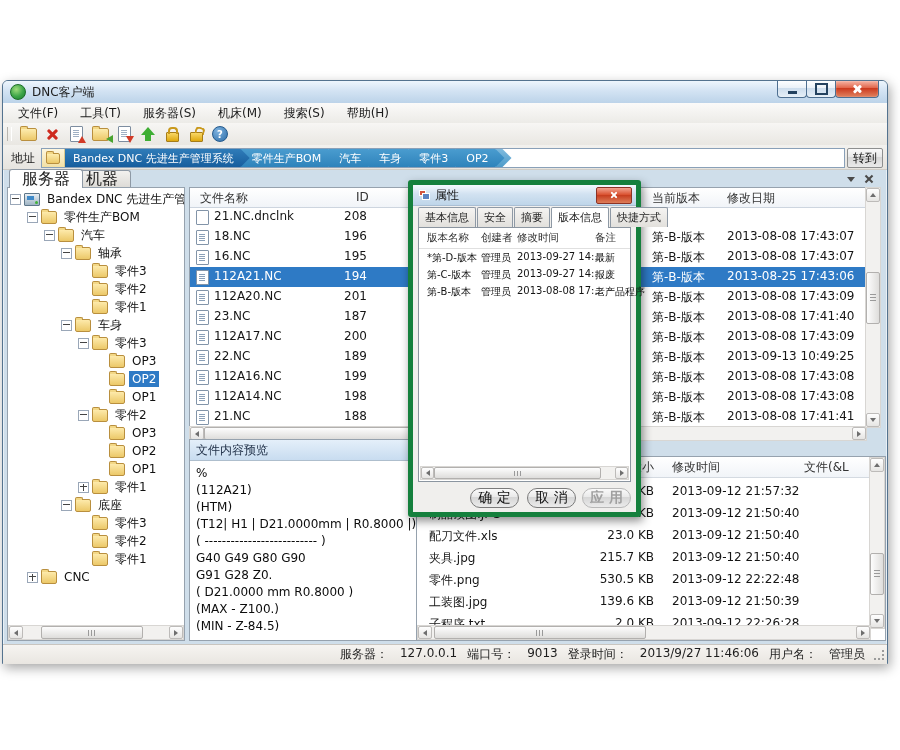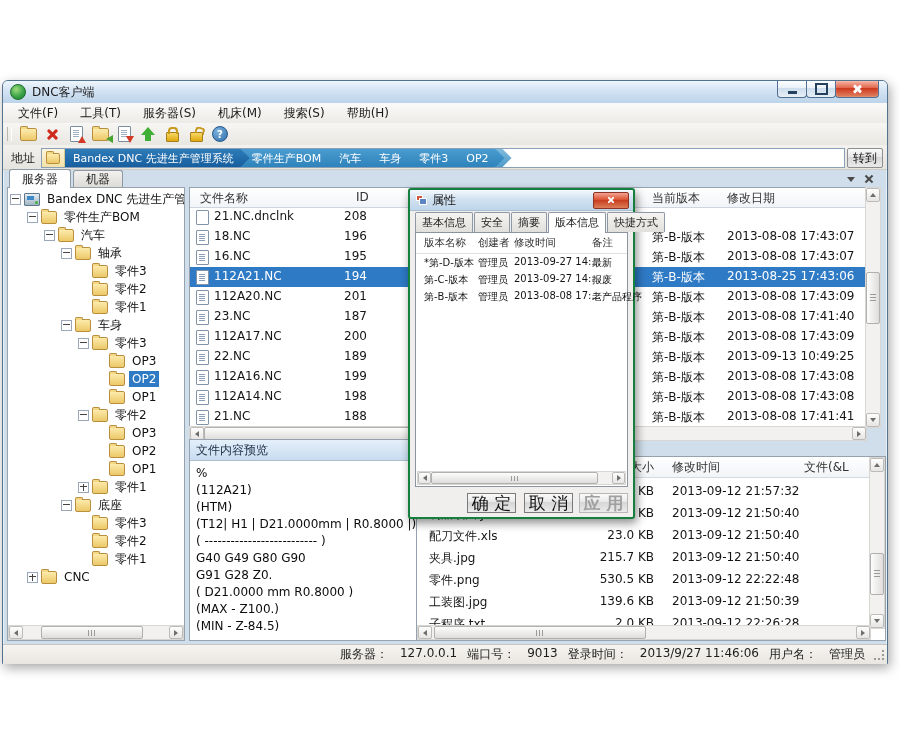--- a/index.html
+++ b/index.html
@@ -51,21 +51,21 @@
   .chip .ti-folder{width:12px;height:9px;}
   .segs{display:flex;align-items:stretch;}
   .seg{display:flex;align-items:center;color:#fff;font-size:11px;white-space:nowrap;padding:0 16px 0 11px;margin-left:-9px;position:relative;background:linear-gradient(#4a9ccf,#2e83bb);clip-path:polygon(0 0,calc(100% - 9px) 0,100% 50%,calc(100% - 9px) 100%,0 100%);}
   .segs .seg:first-of-type{margin-left:0;padding-left:8px;background:linear-gradient(#2f7cb9,#175e9e);}
   .segs .seg:nth-of-type(1){z-index:8;} .segs .seg:nth-of-type(2){z-index:7;} .segs .seg:nth-of-type(3){z-index:6;}
   .segs .seg:nth-of-type(4){z-index:5;} .segs .seg:nth-of-type(5){z-index:4;} .segs .seg:nth-of-type(6){z-index:3;}
   .tail{width:16px;margin-left:-9px;position:relative;z-index:2;background:linear-gradient(#7ebade,#4f9cca);clip-path:polygon(0 0,calc(100% - 9px) 0,100% 50%,calc(100% - 9px) 100%,0 100%);}
   .go-btn{position:absolute;right:4px;top:3px;width:34px;height:18px;border:1px solid #8e8f8f;border-radius:2px;background:linear-gradient(#f9f9f9,#e8e8e8 45%,#d7d7d7 46%,#eaeaea);display:flex;align-items:center;justify-content:center;font-size:12px;color:#111;}
   
   .tabstrip{position:absolute;left:0;right:0;top:88px;height:18px;}
-  .tab{position:absolute;top:1px;height:17px;display:flex;align-items:center;padding:0 12px;border:1px solid #8e99a5;border-bottom:none;border-radius:3px 3px 0 0;font-size:12px;color:#222;}
+  .tab{position:absolute;top:1px;height:17px;display:flex;align-items:center;padding:0 12px;border:1px solid #8e99a5;border-bottom:none;border-radius:3px 3px 0 0;font-size:16px;color:#222;}
   .tab.active{left:6px;background:#fff;z-index:2;height:18px;top:0;}
   .tab.inactive{left:70px;background:linear-gradient(#f2f1ef,#dcdad5);}
   .pn-ico{position:absolute;top:4px;width:12px;height:12px;}
   .pn-down{right:30px;} .pn-down::before{content:"";position:absolute;left:2px;top:4px;border-left:4px solid transparent;border-right:4px solid transparent;border-top:5px solid #4a4a4a;}
   .pn-close{right:12px;} .pn-close::before,.pn-close::after{content:"";position:absolute;left:5px;top:1px;width:2px;height:10px;background:#4a4a4a;}
   .pn-close::before{transform:rotate(45deg);} .pn-close::after{transform:rotate(-45deg);}
   
   .panel{position:absolute;background:#fff;border:1px solid #96a2ae;}
   .tree-panel{left:4px;top:106px;width:176px;height:452px;overflow:hidden;}
   .tree{position:absolute;left:0;top:2px;right:0;}
@@ -119,41 +119,41 @@
   .sb-thumb{position:absolute;background:linear-gradient(90deg,#fdfdfd,#dedddb);border:1px solid #b2b0ae;border-radius:2px;}
   .sb-thumb.h{background:linear-gradient(#fdfdfd,#dedddb);}
   .gripv{position:absolute;left:3px;right:3px;top:50%;margin-top:-4px;height:7px;background:repeating-linear-gradient(#9a9a9a 0 1px,transparent 1px 3px);}
   .griph{position:absolute;top:2.5px;bottom:2.5px;left:50%;margin-left:-4px;width:7px;background:repeating-linear-gradient(90deg,#9a9a9a 0 1px,transparent 1px 3px);}
   
   .statusbar{position:absolute;left:0;right:0;top:563px;height:19px;background:linear-gradient(#f6f4f1,#e9e6e1);border-top:1px solid #c9c5bf;display:flex;align-items:center;justify-content:flex-end;padding-right:22px;gap:10px;color:#1d1d1d;}
   .spair{display:flex;gap:12px;white-space:nowrap;}
   .grip{position:absolute;right:3px;bottom:3px;width:10px;height:10px;}
   .grip::before{content:"";position:absolute;right:0;bottom:0;width:2px;height:2px;background:#9b9b9b;box-shadow:-4px 4px 0 0 transparent,0 -4px 0 0 #9b9b9b,-4px 0 0 0 #9b9b9b,0 -8px 0 0 #9b9b9b,-8px 0 0 0 #9b9b9b;}
   
-  .dialog{position:absolute;left:408px;top:180px;width:223px;height:327px;background:#f0efed;border:2px solid #15803d;border-radius:3px;box-shadow:2px 4px 10px rgba(0,0,0,.45);z-index:50;margin-top:8px;}
+  .dialog{position:absolute;left:408px;top:180px;width:223px;height:327px;background:#f0efed;border:5px solid #15803d;border-radius:3px;box-shadow:2px 4px 10px rgba(0,0,0,.45);z-index:50;}
   .dlg-title{height:20px;background:linear-gradient(#f4f9fe,#d2e2f1 45%,#bed5e9);border-radius:2px 2px 0 0;display:flex;align-items:center;padding:0 4px;border-bottom:1px solid #aabfd4;}
   .dlg-ico{width:11px;height:10px;position:relative;margin:0 5px 0 2px;flex:none;}
   .dlg-ico::before{content:"";position:absolute;left:0;top:0;width:5px;height:4px;background:#d2553f;border:1px solid #fff;}
   .dlg-ico::after{content:"";position:absolute;right:0;bottom:0;width:6px;height:5px;background:#5a84c4;border:1px solid #fff;}
   .dlg-title-text{color:#141414;}
   .dlg-close{margin-left:auto;width:34px;height:15px;border:1px solid #8c3325;border-radius:2px;background:linear-gradient(#f2a492,#da5130 45%,#c63a1c 46%,#dd7d59);display:flex;align-items:center;justify-content:center;}
   .dlg-close .xbars{width:10px;height:10px;}
   .dlg-close .xbars::before,.dlg-close .xbars::after{left:4px;top:1px;height:8px;width:2px;}
   .dlg-tabs{position:absolute;left:5px;top:24px;right:5px;height:18px;display:flex;align-items:flex-end;gap:1px;}
   .dtab{font-size:11px;padding:2px 6px;border:1px solid #8e99a5;border-bottom:none;border-radius:2px 2px 0 0;background:linear-gradient(#f5f4f2,#e2e0dc);color:#222;white-space:nowrap;}
   .dtab.active{background:#fff;position:relative;z-index:2;margin-bottom:-1px;padding-bottom:3px;}
   .dlg-content{position:absolute;left:5px;right:5px;top:42px;height:253px;background:#fff;border:1px solid #8b95a0;}
   .dcell{position:absolute;white-space:nowrap;color:#141414;}
   .d-head{font-size:10.5px;color:#333;}
   .dgrid-head{position:absolute;left:0;right:0;top:3px;height:17px;border-bottom:1px solid #e0e0e0;}
   .dc1{left:8px;} .dc2{left:62px;} .dc3{left:98px;} .dc4{left:176px;}
   .drows{position:absolute;left:0;right:0;top:21px;}
   .drow{height:17px;position:relative;font-size:10px;}
   .drow .dcell{top:2px;font-size:10px;}
-  .dlg-btn{position:absolute;width:47px;height:18px;top:303px;display:flex;align-items:center;justify-content:center;font-size:17px;border:1px solid #7a7a7a;border-radius:0;background:linear-gradient(#fafafa,#e9e9e9 45%,#d6d6d6 46%,#ebebeb);color:#111;}
+  .dlg-btn{position:absolute;width:47px;height:18px;top:303px;display:flex;align-items:center;justify-content:center;font-size:14px;border:1px solid #7a7a7a;border-radius:10px;background:linear-gradient(#fafafa,#e9e9e9 45%,#d6d6d6 46%,#ebebeb);color:#111;}
   .dlg-btn.disabled{color:#a0a0a0;border-color:#b8b8b8;}
 </style>
 </head>
 <body>
 
 <div>
   <div class="window">
 
     <div class="titlebar">
       <span class="app-logo"></span>

